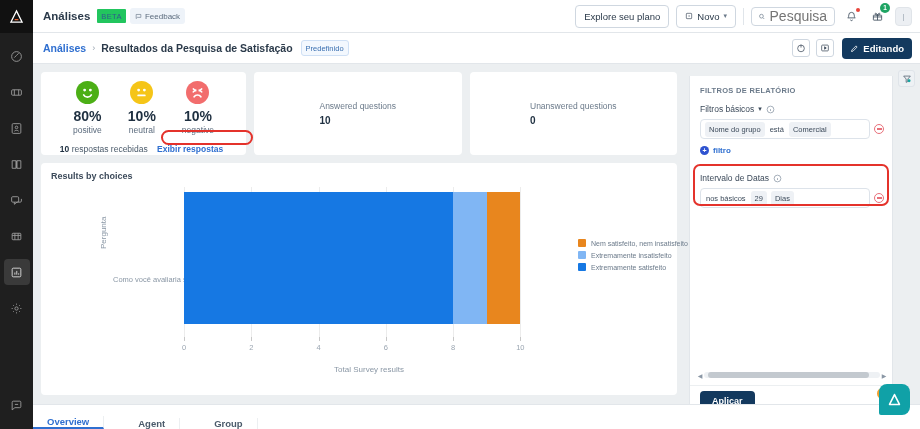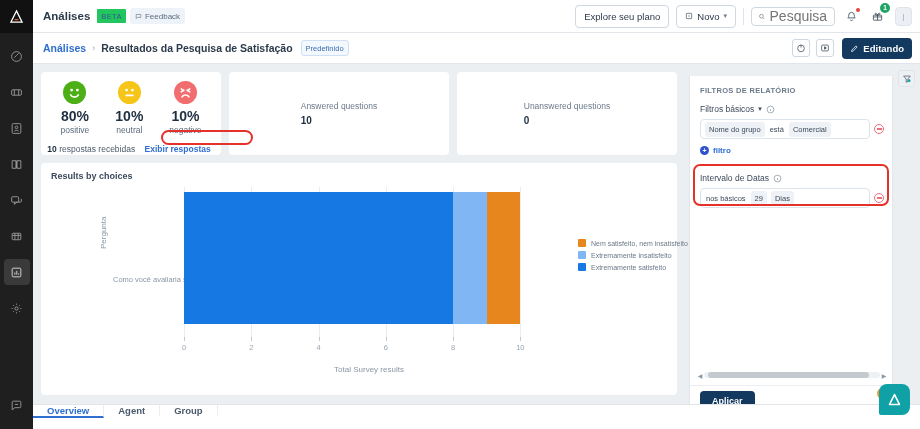--- a/index.html
+++ b/index.html
@@ -98,21 +98,21 @@
   }
 
   
   #canvas {
     position:absolute; left:33px; top:64px; width:652px; height:340px;
     background:#eceff1; padding:8px;
   }
   .card { background:#fff; border-radius:4px; }
 
   #kpirow { display:flex; gap:8px; height:83px; }
-  #kpi-emoji { width:180px; padding:9px 0 0 0; }
+  #kpi-emoji { width:205px; padding:9px 0 0 0; }
   .faces { display:flex; justify-content:center; gap:26px; }
   .face-col { text-align:center; }
   .face { width:23px; height:23px; border-radius:50%; margin:0 auto; position:relative; }
   .face.green { background:#4caf16; }
   .face.yellow { background:#f5c518; }
   .face.red { background:#f26d6d; }
   .kpi-pct { font-size:14px; font-weight:700; color:#1e2f40; margin-top:4px; }
   .kpi-lbl { font-size:8.5px; color:#5b6b7d; margin-top:1px; }
   .kpi-foot { text-align:center; font-size:8.5px; color:#4a5a6a; margin-top:7px; }
   .kpi-foot b { color:#1e2f40; }
@@ -206,21 +206,21 @@
   }
   #panel-tool {
     position:absolute; left:898px; top:70px; width:17px; height:17px;
     background:#eef1f4; border:1px solid #dfe4e9; border-radius:3px;
     display:flex; align-items:center; justify-content:center;
   }
 
   
   #bottombar {
     position:absolute; left:33px; bottom:0; width:887px; height:25px;
-    background:#fff; border-top:1px solid #e2e6ea; display:flex; align-items:flex-start;
+    background:#fff; border-top:1px solid #e2e6ea; display:flex; align-items:flex-end;gap:20px;
   }
   .btab {
     padding:0 14px; display:flex; align-items:center; font-size:9.5px;
     color:#4a5a6a; font-weight:600; border-right:1px solid #eceff1;
   }
   .btab.active { color:#2f6fd0; border-bottom:2px solid #2f6fd0; }
 
   
   #fab {
     position:absolute; right:10px; bottom:14px; width:31px; height:31px;

